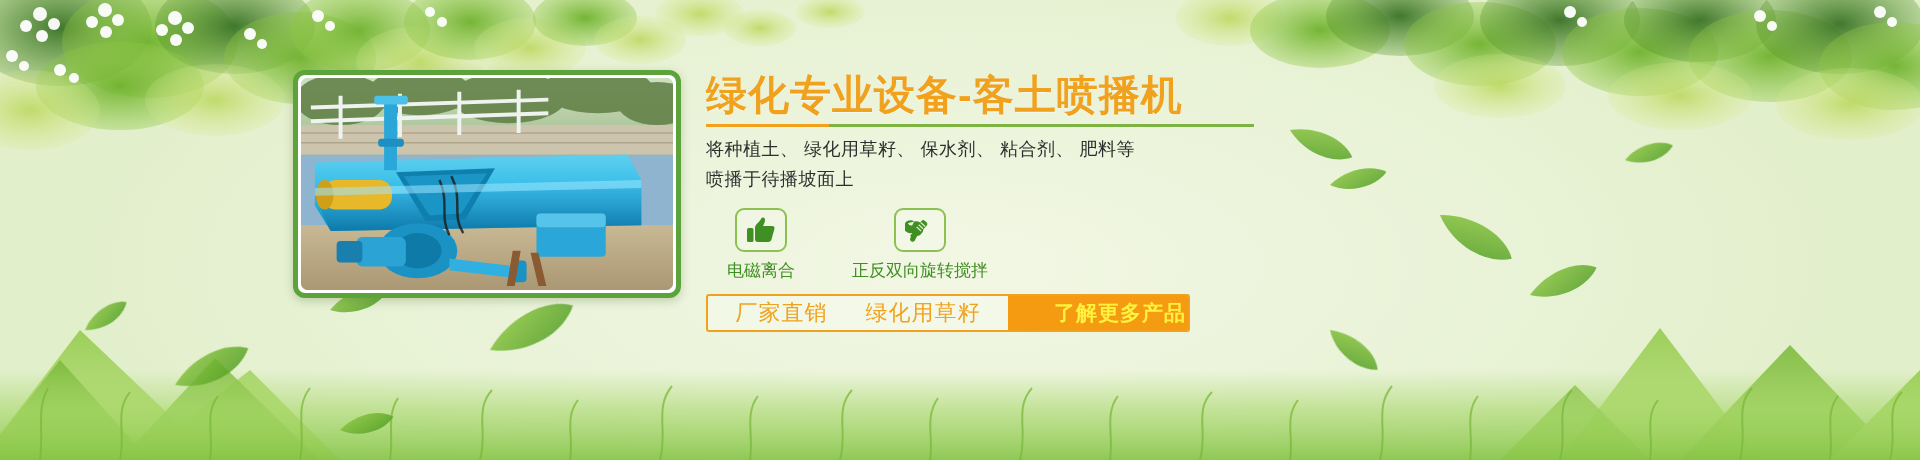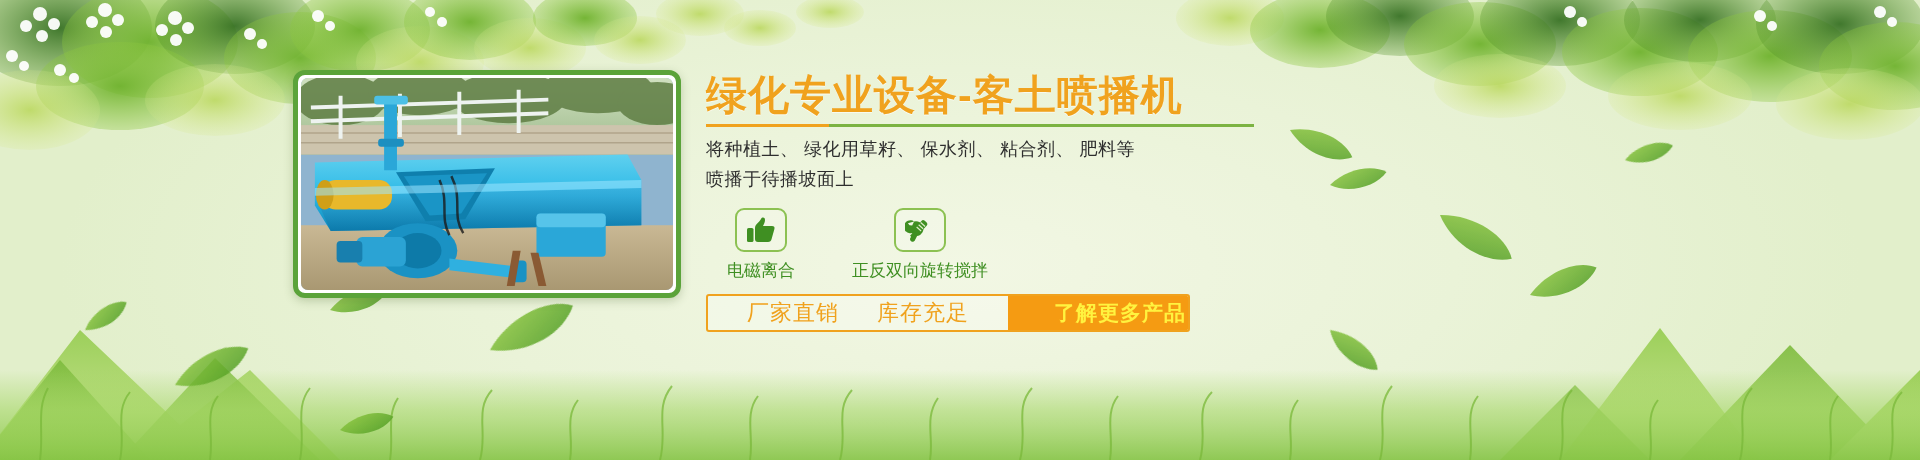--- a/index.html
+++ b/index.html
@@ -508,19 +508,19 @@
         </div>
         <div class="feature-label">正反双向旋转搅拌</div>
       </div>
 
 
     </div>
 
     <div class="cta">
       <div class="cta-text">
         <span>厂家直销</span>
-        <span>库存充足</span>
+        <span>绿化用草籽</span>
       </div>
       <div class="cta-button">了解更多产品</div>
     </div>
 
   </div>
 </div>
 
 </body></html>

